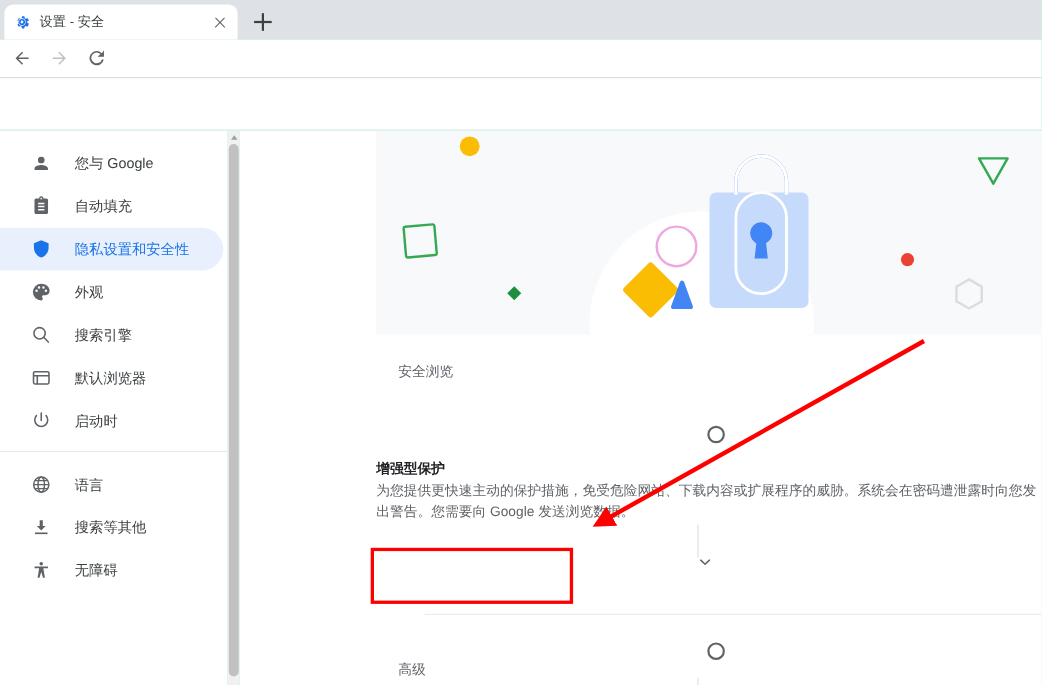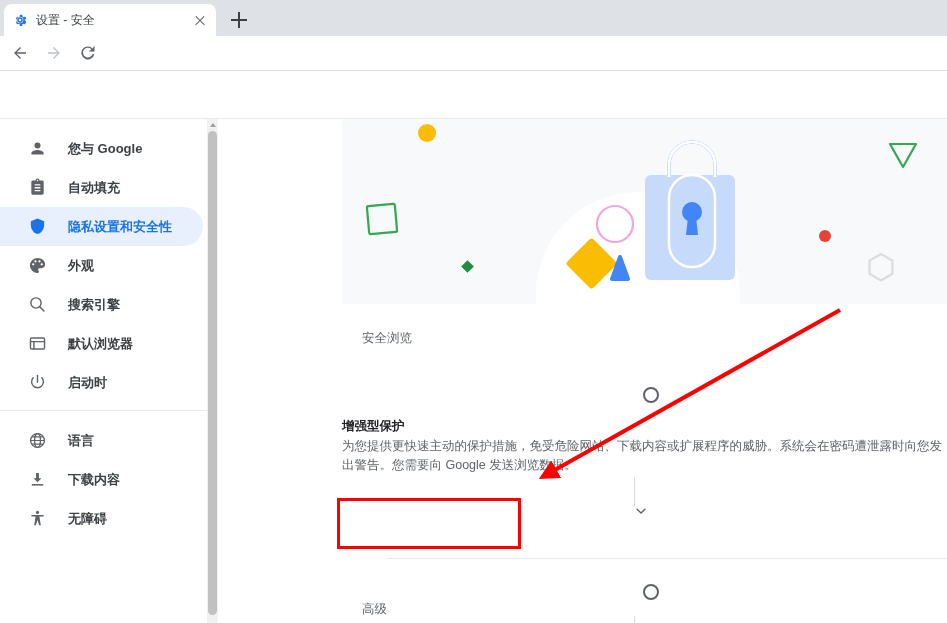--- a/index.html
+++ b/index.html
@@ -91,21 +91,21 @@
 
   
   .sidebar {
     position:absolute; left:0; top:119px; width:207px; height:504px;
     background:#ffffff; overflow:hidden;
   }
   .nav-group { padding-top:10px; }
   .nav-item {
     position:relative; height:39px; display:flex; align-items:center;
     padding-left:28px; margin-right:4px;
-    border-radius:0 20px 20px 0; cursor:pointer;font-weight:bold;
+    border-radius:0 20px 20px 0; cursor:pointer;
   }
   .nav-item.active { background:#e8f0fe; }
   .nav-ico {
     width:19px; height:19px; flex:0 0 19px; margin-right:21px;
     display:flex; align-items:center; justify-content:center;
   }
   .nav-ico svg { display:block; }
   .nav-label {
     font-size:13px; color:#3c4043; white-space:nowrap; line-height:18px;
   }
@@ -351,21 +351,21 @@
         <span class="nav-label">语言</span>
       </div>
 
       <div class="nav-item">
         <span class="nav-ico">
           <svg width="19" height="19" viewBox="0 0 20 20">
             <path fill="#5f6368" d="M10 12.8l4.2-4.2h-2.7V3.2h-3v5.4H5.8z"></path>
             <rect x="4" y="14.8" width="12" height="1.6" fill="#5f6368"></rect>
           </svg>
         </span>
-        <span class="nav-label">下载内容</span>
+        <span class="nav-label">搜索等其他</span>
       </div>
 
       <div class="nav-item">
         <span class="nav-ico">
           <svg width="19" height="19" viewBox="0 0 20 20">
             <circle cx="10" cy="3.6" r="1.7" fill="#5f6368"></circle>
             <path fill="#5f6368" d="M3.6 6.3h12.8v1.7h-4.4l1.5 9.2h-1.8L10 11.6 8.3 17.2H6.5L8 8H3.6z"></path>
           </svg>
         </span>
         <span class="nav-label">无障碍</span>

